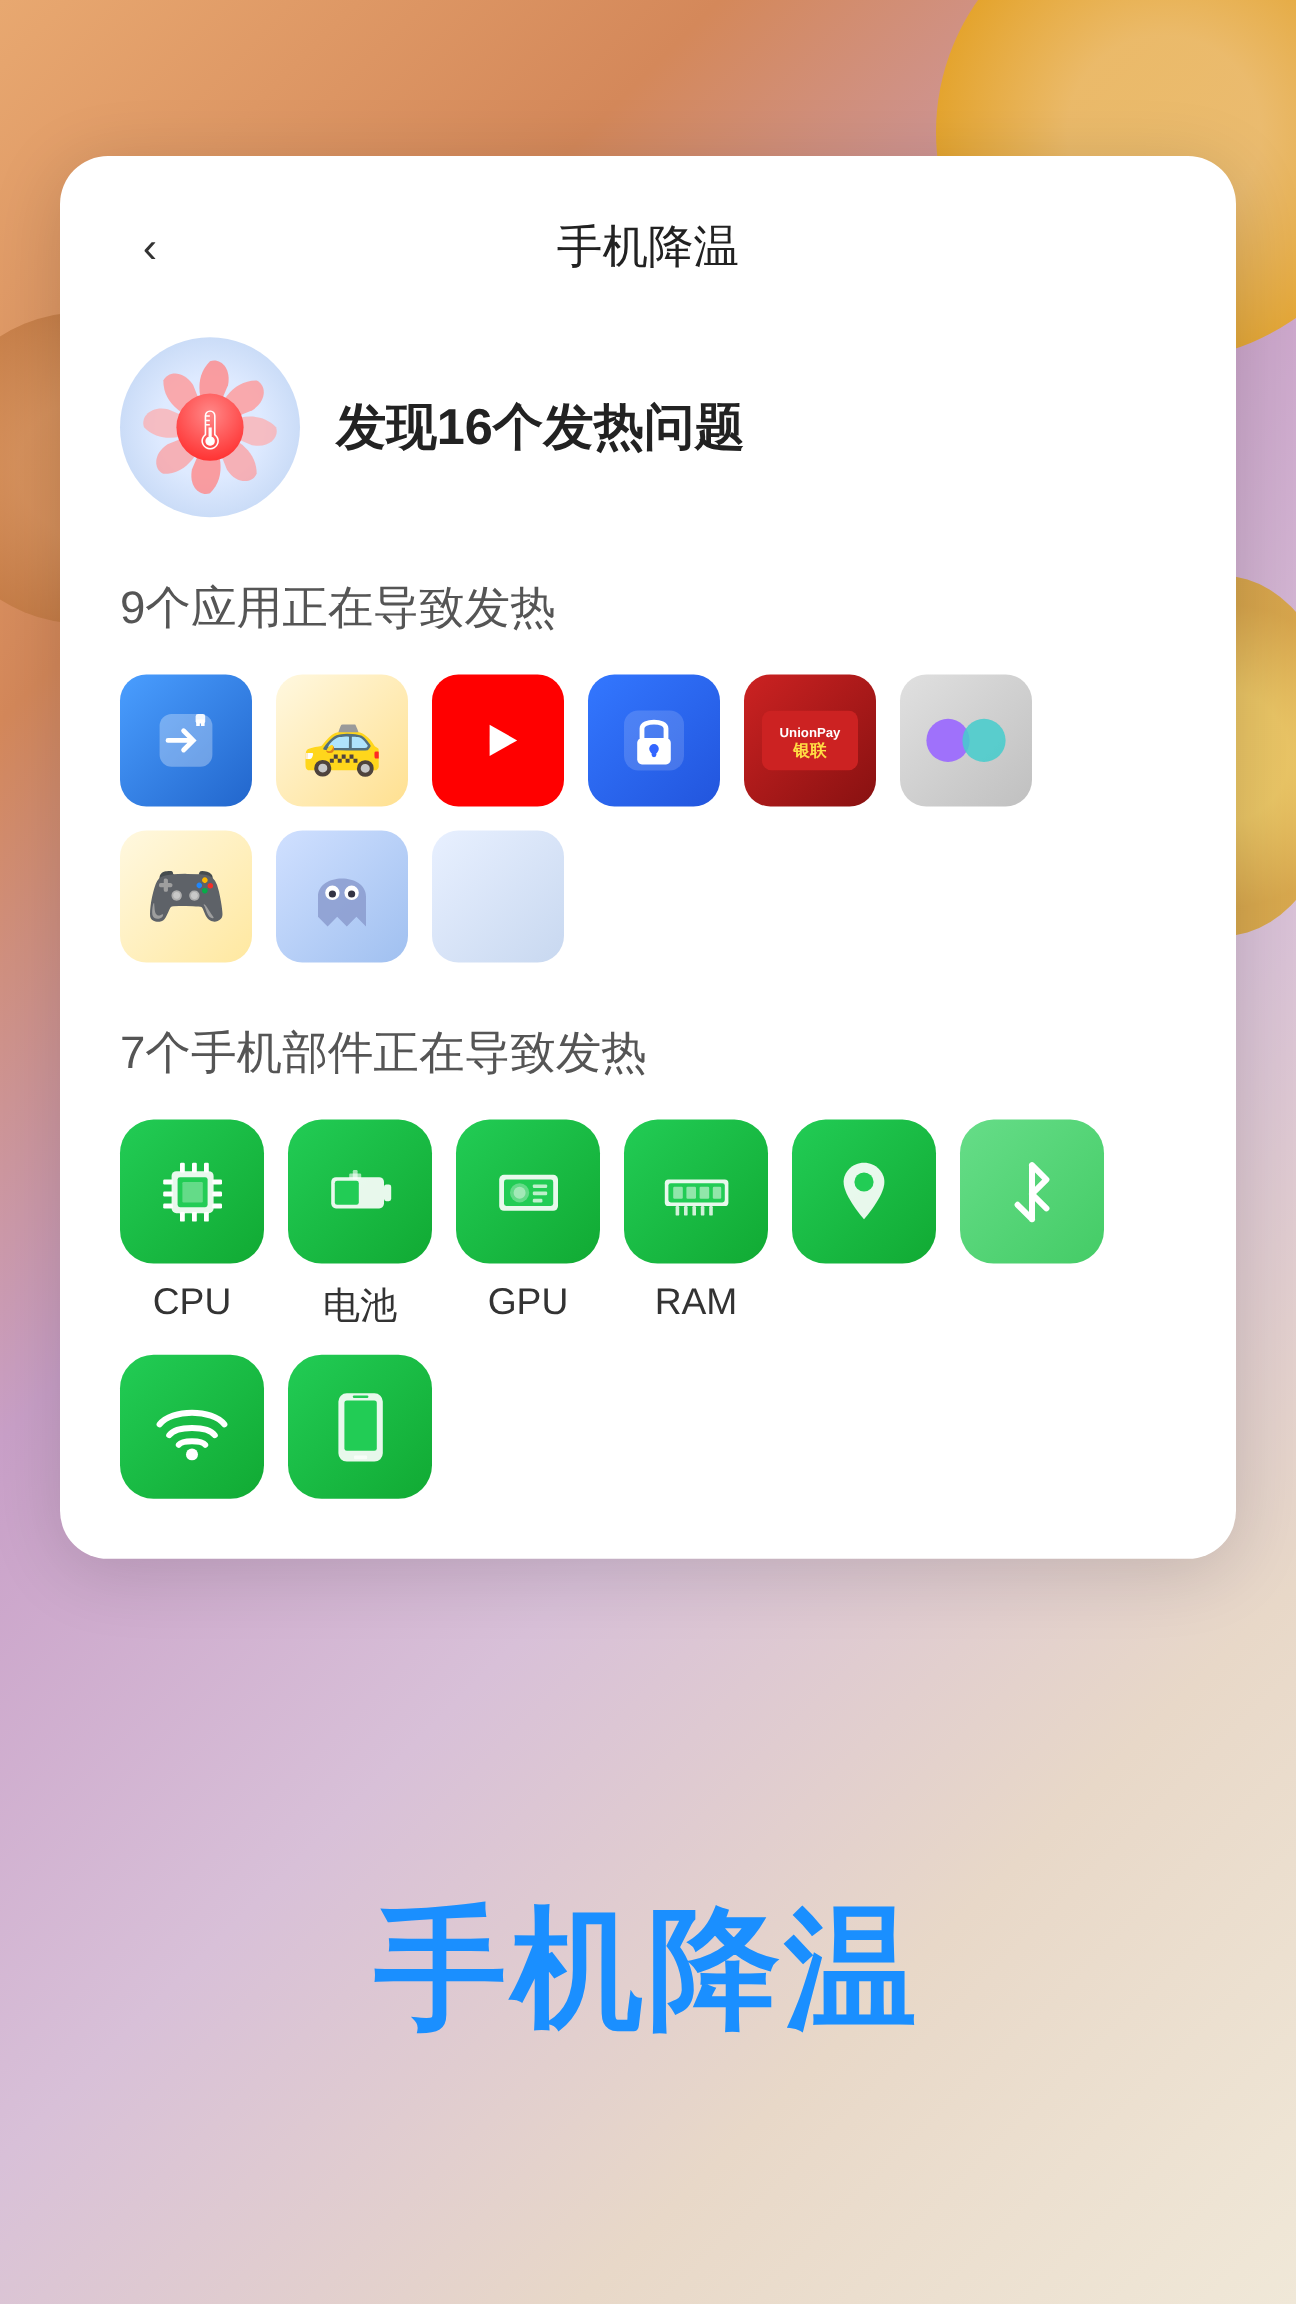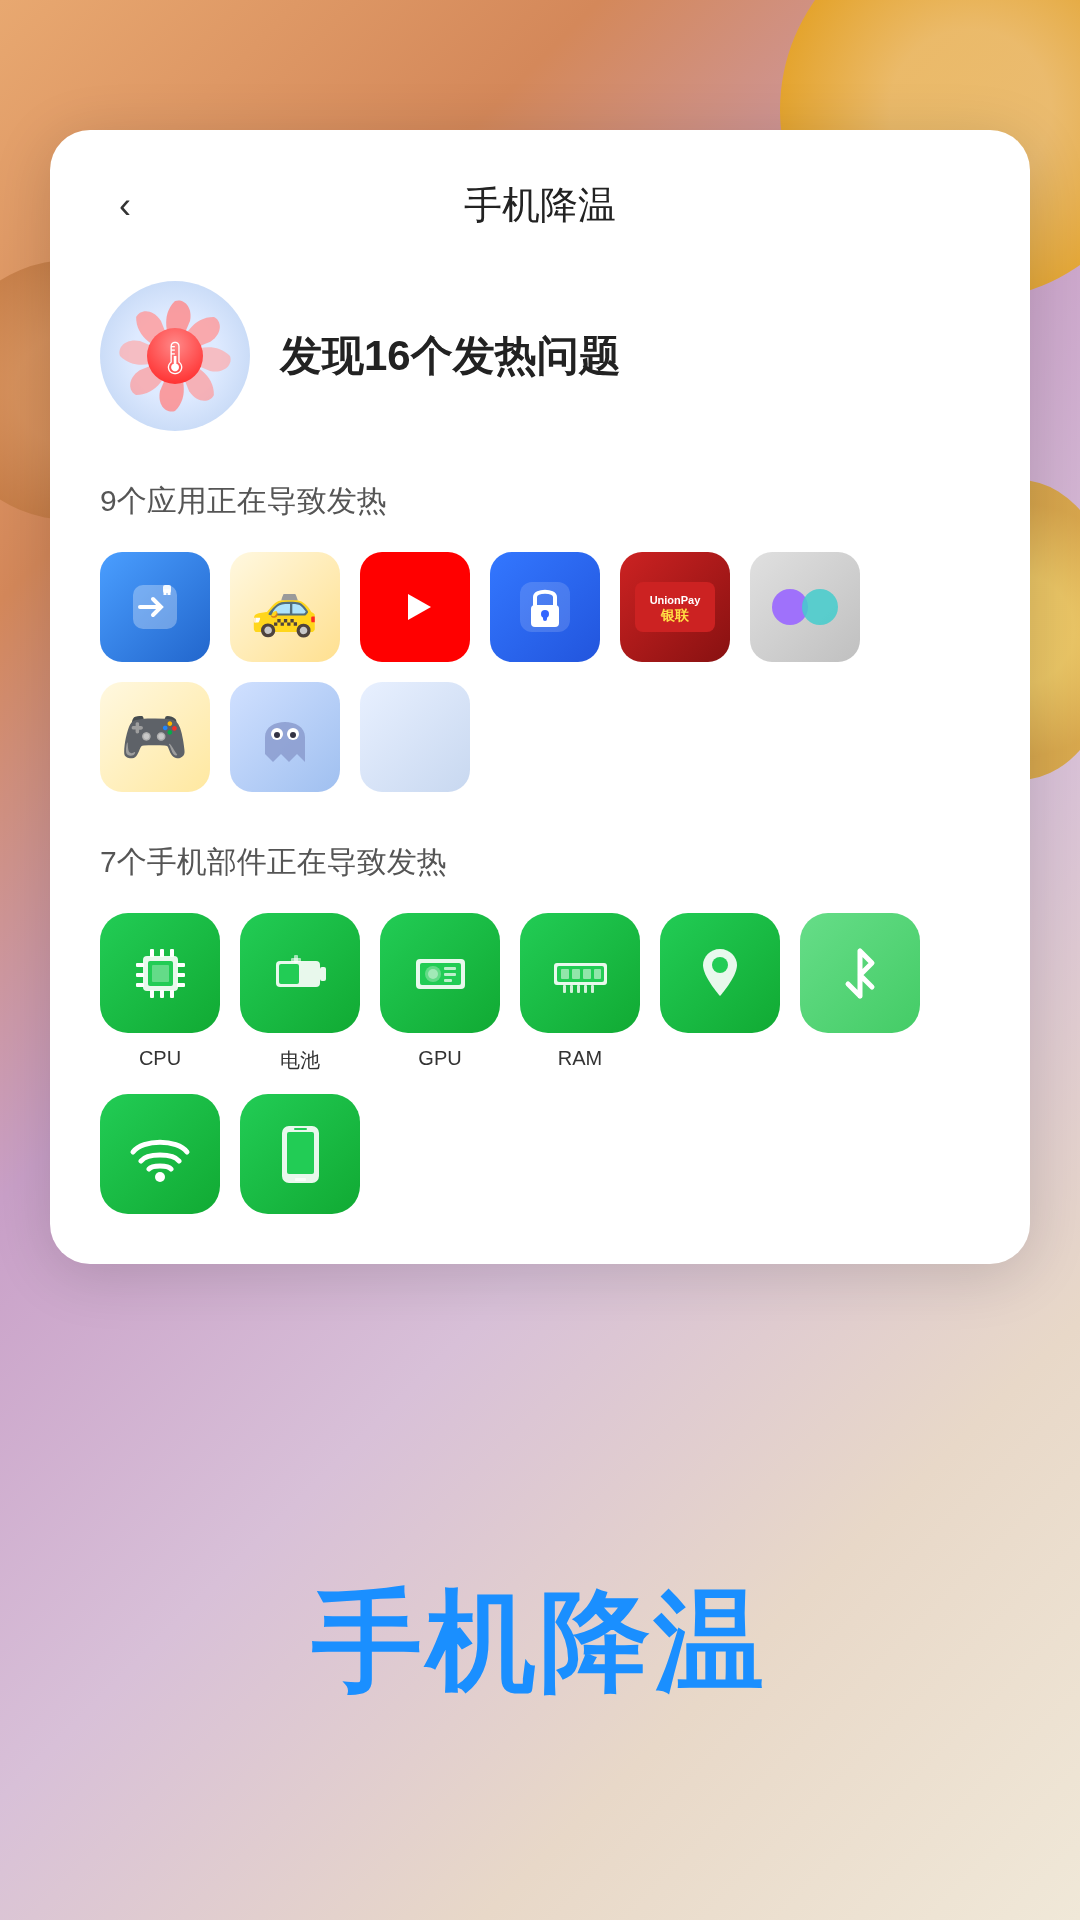--- a/index.html
+++ b/index.html
@@ -122,21 +122,21 @@
 
     .heat-text {
       font-size: 42px;
       font-weight: 600;
       color: #222;
       line-height: 1.3;
       text-align: right;
     }
 
     .section-label {
-      font-size: 30px;
+      font-size: 38px;
       color: #555;
       margin-bottom: 30px;
     }
 
     .apps-grid {
       display: flex;
       flex-wrap: wrap;
       gap: 20px;
       margin-bottom: 50px;
     }
@@ -191,21 +191,21 @@
       justify-content: center;
       font-size: 52px;
       color: white;
     }
 
     .component-icon.light-green {
       background: linear-gradient(135deg, #66dd88, #44cc66);
     }
 
     .component-label {
-      font-size: 20px;
+      font-size: 31px;
       color: #333;
       text-align: center;
     }
 
     
     .bottom-section {
       position: absolute;
       bottom: 0;
       left: 0;
       right: 0;

